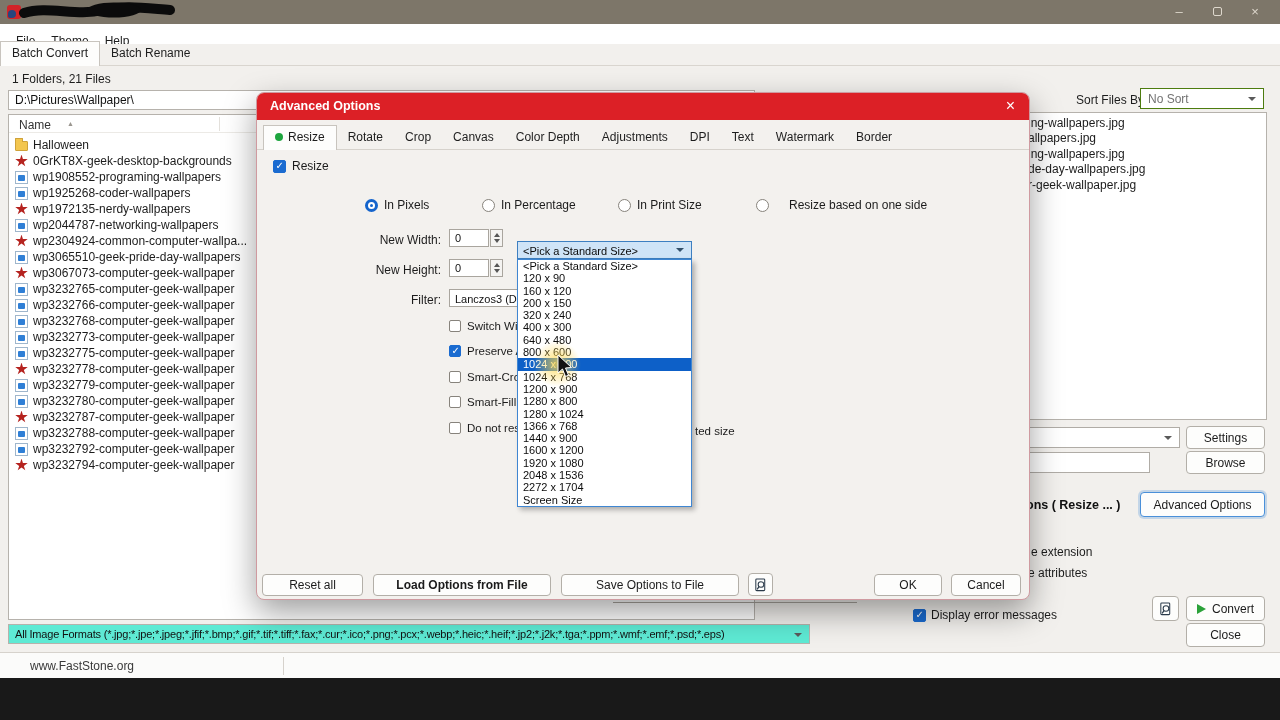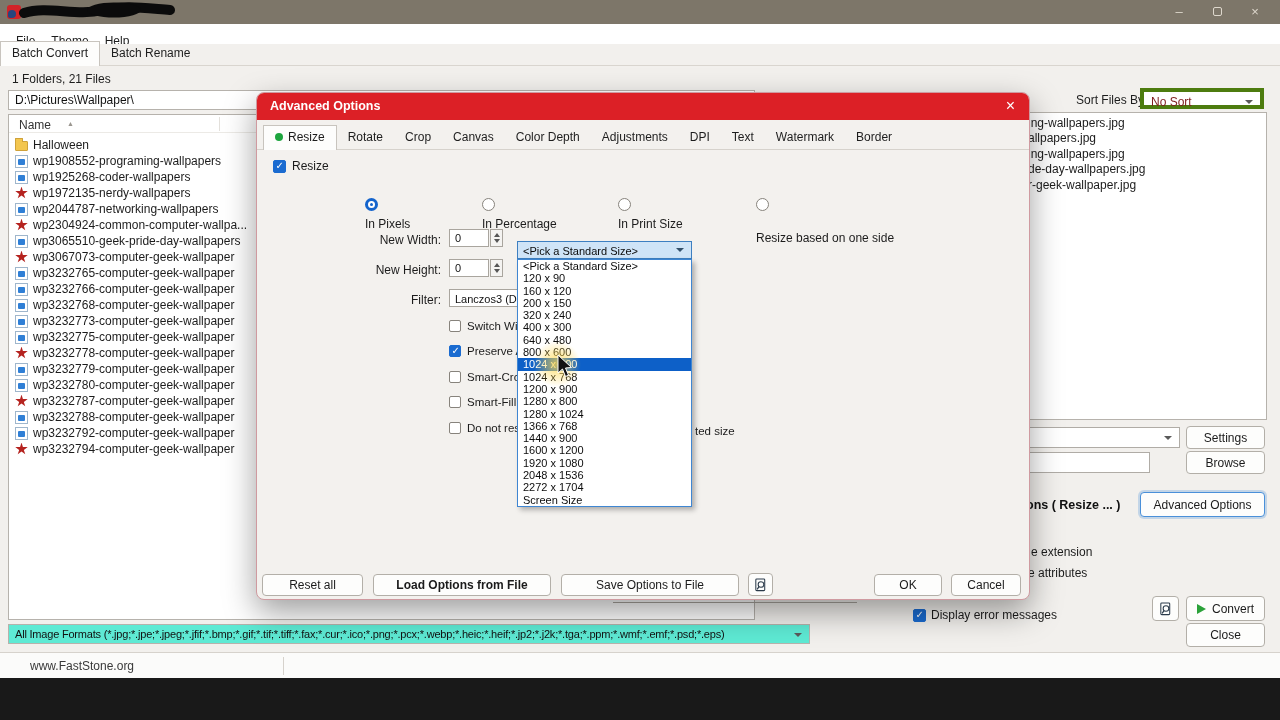--- a/index.html
+++ b/index.html
@@ -35,21 +35,21 @@
   .fn { font-size:12px; color:#1c1c1c; white-space:nowrap; }
   .fi { width:13px; height:13px; position:relative; flex:0 0 13px; }
   .fi.ic-folder { background:#f3c64f; border:1px solid #cfa23a; border-radius:1px; margin-top:2px; height:10px; }
   .fi.ic-folder::before { content:""; position:absolute; left:-1px; top:-4px; width:6px; height:3px; background:#f3c64f; border:1px solid #cfa23a; border-bottom:none; border-radius:1px 1px 0 0; }
   .fi.ic-img-blue { background:#fff; border:1px solid #9fb6cc; }
   .fi.ic-img-blue::after { content:""; position:absolute; left:2px; top:3px; width:7px; height:6px; background:#2f7fd6; border-radius:1px; }
   .fi.ic-img-red { background:#b5231f; clip-path:polygon(50% 0,61% 35%,98% 35%,68% 57%,79% 91%,50% 70%,21% 91%,32% 57%,2% 35%,39% 35%); }
 
   
   .sort-label { position:absolute; left:1076px; top:93px; font-size:12px; color:#1d1d1d; }
-  .sort-select { position:absolute; left:1140px; top:88px; width:124px; height:21px; background:#fff; border:4px solid #4d7c0f; font-size:12px; color:#7f1d1d; padding:3px 18px 0 7px; }
+  .sort-select { position:absolute; left:1140px; top:88px; width:124px; height:21px; background:#fff; border:1px solid #4d7c0f; font-size:12px; color:#737373; padding:3px 18px 0 7px; }
   .chev { position:absolute; right:7px; top:8px; width:0; height:0; border-left:4px solid transparent; border-right:4px solid transparent; border-top:4px solid #5a5a5a; }
   .right-list { position:absolute; left:760px; top:112px; width:507px; height:308px; background:#fff; border:1px solid #b6b2ac; }
   .rl-frags { position:absolute; left:1028px; top:117px; display:flex; flex-direction:column; gap:3.4px; }
   .rl-frag { font-size:12px; line-height:12px; color:#1c1c1c; white-space:nowrap; }
   .combo2 { position:absolute; left:900px; top:427px; width:280px; height:21px; background:#fff; border:1px solid #b0aca6; }
   .input2 { position:absolute; left:900px; top:452px; width:250px; height:21px; background:#fff; border:1px solid #b0aca6; }
   .btn { background:#fdfdfc; border:1px solid #b3afa8; border-radius:4px; font-size:12px; color:#1b1b1b; display:flex; align-items:center; justify-content:center; }
   .settings-btn { position:absolute; left:1186px; top:426px; width:79px; height:23px; }
   .browse-btn  { position:absolute; left:1186px; top:451px; width:79px; height:23px; }
   .options-frag { position:absolute; left:1026px; top:498px; font-size:12.5px; font-weight:bold; color:#111; white-space:nowrap; }
@@ -79,21 +79,21 @@
   .dlg-title-text { position:absolute; left:13px; top:6px; font-size:12.5px; font-weight:bold; color:#fff; }
   .dlg-close { position:absolute; right:14px; top:3px; font-size:16px; color:#fff; line-height:20px; }
   .dlg-tabs { position:absolute; left:0; top:33px; width:100%; height:24px; border-bottom:1px solid #d6d2cc; display:flex; align-items:flex-end; padding-left:6px; }
   .dtab { display:flex; align-items:center; gap:5px; font-size:12px; color:#1d1d1d; padding:4px 11px 5px; }
   .dtab .dot { display:none; width:8px; height:8px; border-radius:50%; background:#1da53e; }
   .dtab.active { background:#fdfdfc; border:1px solid #c8c4be; border-bottom:none; margin-bottom:-1px; padding-bottom:6px; }
   .dtab.active .dot { display:block; }
   .resize-check { position:absolute; left:16px; top:66px; display:flex; align-items:center; gap:6px; }
   .resize-check span { font-size:12px; color:#1c1c1c; }
   .dlg-radios { position:absolute; left:0; top:0; width:100%; height:100%; pointer-events:none; }
-  .radio-group { position:absolute; top:105px; display:flex; align-items:flex-start; gap:6px; pointer-events:auto;flex-direction:column; }
+  .radio-group { position:absolute; top:105px; display:flex; align-items:flex-end; gap:6px; pointer-events:auto; }
   .radio-group span { font-size:12px; color:#1c1c1c; white-space:nowrap; }
   .radio-group:nth-of-type(1){ left:108px; } .radio-group:nth-of-type(2){ left:225px; }
   .radio-group:nth-of-type(3){ left:361px; } .radio-group:nth-of-type(4){ left:499px;gap:20px; }
   .radio { width:13px; height:13px; border-radius:50%; border:1px solid #87837c; background:#fff; position:relative; flex:0 0 13px; }
   .radio.on { border:3.5px solid #1464cc; }
   .radio.on::after { content:""; position:absolute; left:1.5px; top:1.5px; width:3px; height:3px; border-radius:50%; background:#1464cc; }
   .dlabel { position:absolute; left:84px; width:100px; text-align:right; font-size:12px; color:#1c1c1c; }
   .spinbox { position:absolute; left:192px; width:40px; height:18px; background:#fff; border:1px solid #a9a59e; font-size:11px; color:#111; padding:2px 0 0 5px; }
   .spinner { position:absolute; left:233px; width:13px; height:18px; border:1px solid #a9a59e; background:#f4f3f1; }
   .spinner i { position:absolute; left:2.5px; width:0; height:0; border-left:3.5px solid transparent; border-right:3.5px solid transparent; }
@@ -163,20 +163,24 @@
       <span class="sortglyph">▲</span>
       <span class="coldiv"></span>
     </div>
     <div class="fl-rows">
 
         <div class="file-row">
           <span class="fi ic-folder"></span>
           <span class="fn">Halloween</span>
         </div>
 
+        <div class="file-row">
+          <span class="fi ic-img-red"></span>
+          <span class="fn">0GrKT8X-geek-desktop-backgrounds</span>
+        </div>
 
         <div class="file-row">
           <span class="fi ic-img-blue"></span>
           <span class="fn">wp1908552-programing-wallpapers</span>
         </div>
 
         <div class="file-row">
           <span class="fi ic-img-blue"></span>
           <span class="fn">wp1925268-coder-wallpapers</span>
         </div>

